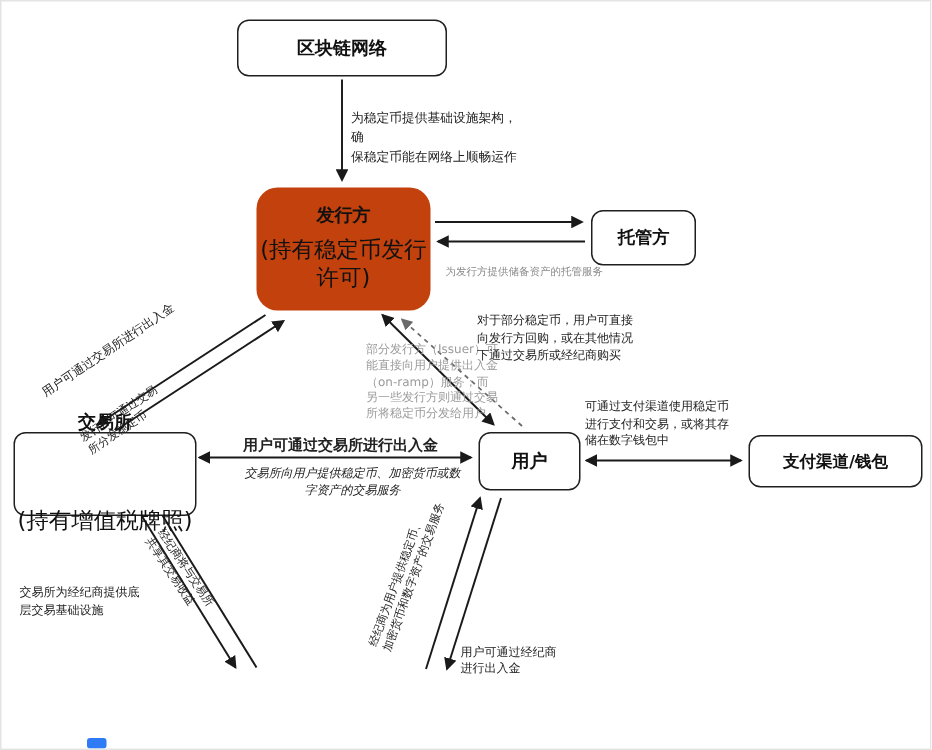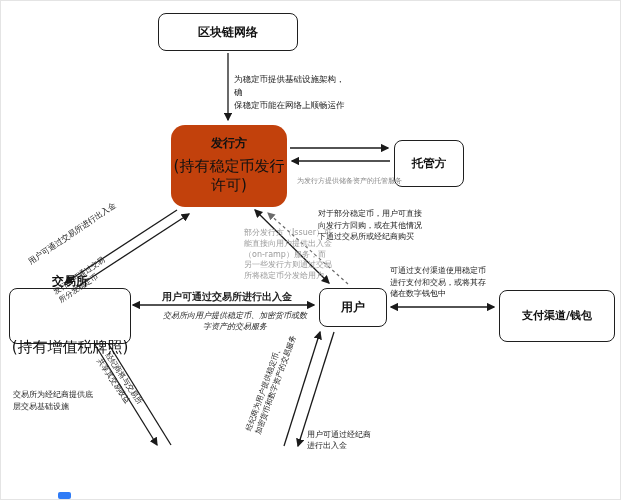--- a/index.html
+++ b/index.html
@@ -14,24 +14,24 @@
     position:absolute; display:flex; flex-direction:column; align-items:center;
     justify-content:center; text-align:center; background:#fff;
     border:1.3px solid #1f1f1f; border-radius:8px; box-sizing:border-box;
   }
   .node .t { font-weight:700; font-size:12px; line-height:1.2; }
   .node .s { font-weight:400; font-size:15px; line-height:1.3; margin-top:6px; }
 
   #node-blockchain { left:157px; top:12px;  width:140px; height:38px; }
   #node-issuer     { left:170px; top:124px; width:116px; height:82px;
                      background:#c2410c; border:none; border-radius:14px; }
-  #node-custodian  { left:393px; top:139px; width:70px;  height:47px; }
+  #node-custodian  { left:393px; top:139px; width:70px;  height:37px; }
   #node-exchange   { left:8px;   top:287px; width:122px; height:56px;gap:44px; }
   #node-user       { left:318px; top:287px; width:68px;  height:39px; }
-  #node-payment    { left:498px; top:289px; width:116px; height:52px; }
+  #node-payment    { left:498px; top:289px; width:116px; height:35px; }
   #node-broker     { left:155px; top:448px; width:144px; height:38px; }
   #node-payment .t { font-size:11px; }
   #node-custodian .t { font-size:11.5px; }
 
   .lbl { position:absolute; white-space:pre-line; color:#222; }
   .lbl.rot { white-space:pre; }
 
   #lbl-chain-note        { left:233px; top:72px;  width:118px; font-size:8.5px; line-height:1.55; }
   #lbl-custodian-note    { left:296px; top:175px; width:112px; font-size:7px; color:#8a8a8a; }
   #lbl-diag-deposit      { left:28px;  top:256px; font-size:8px;

